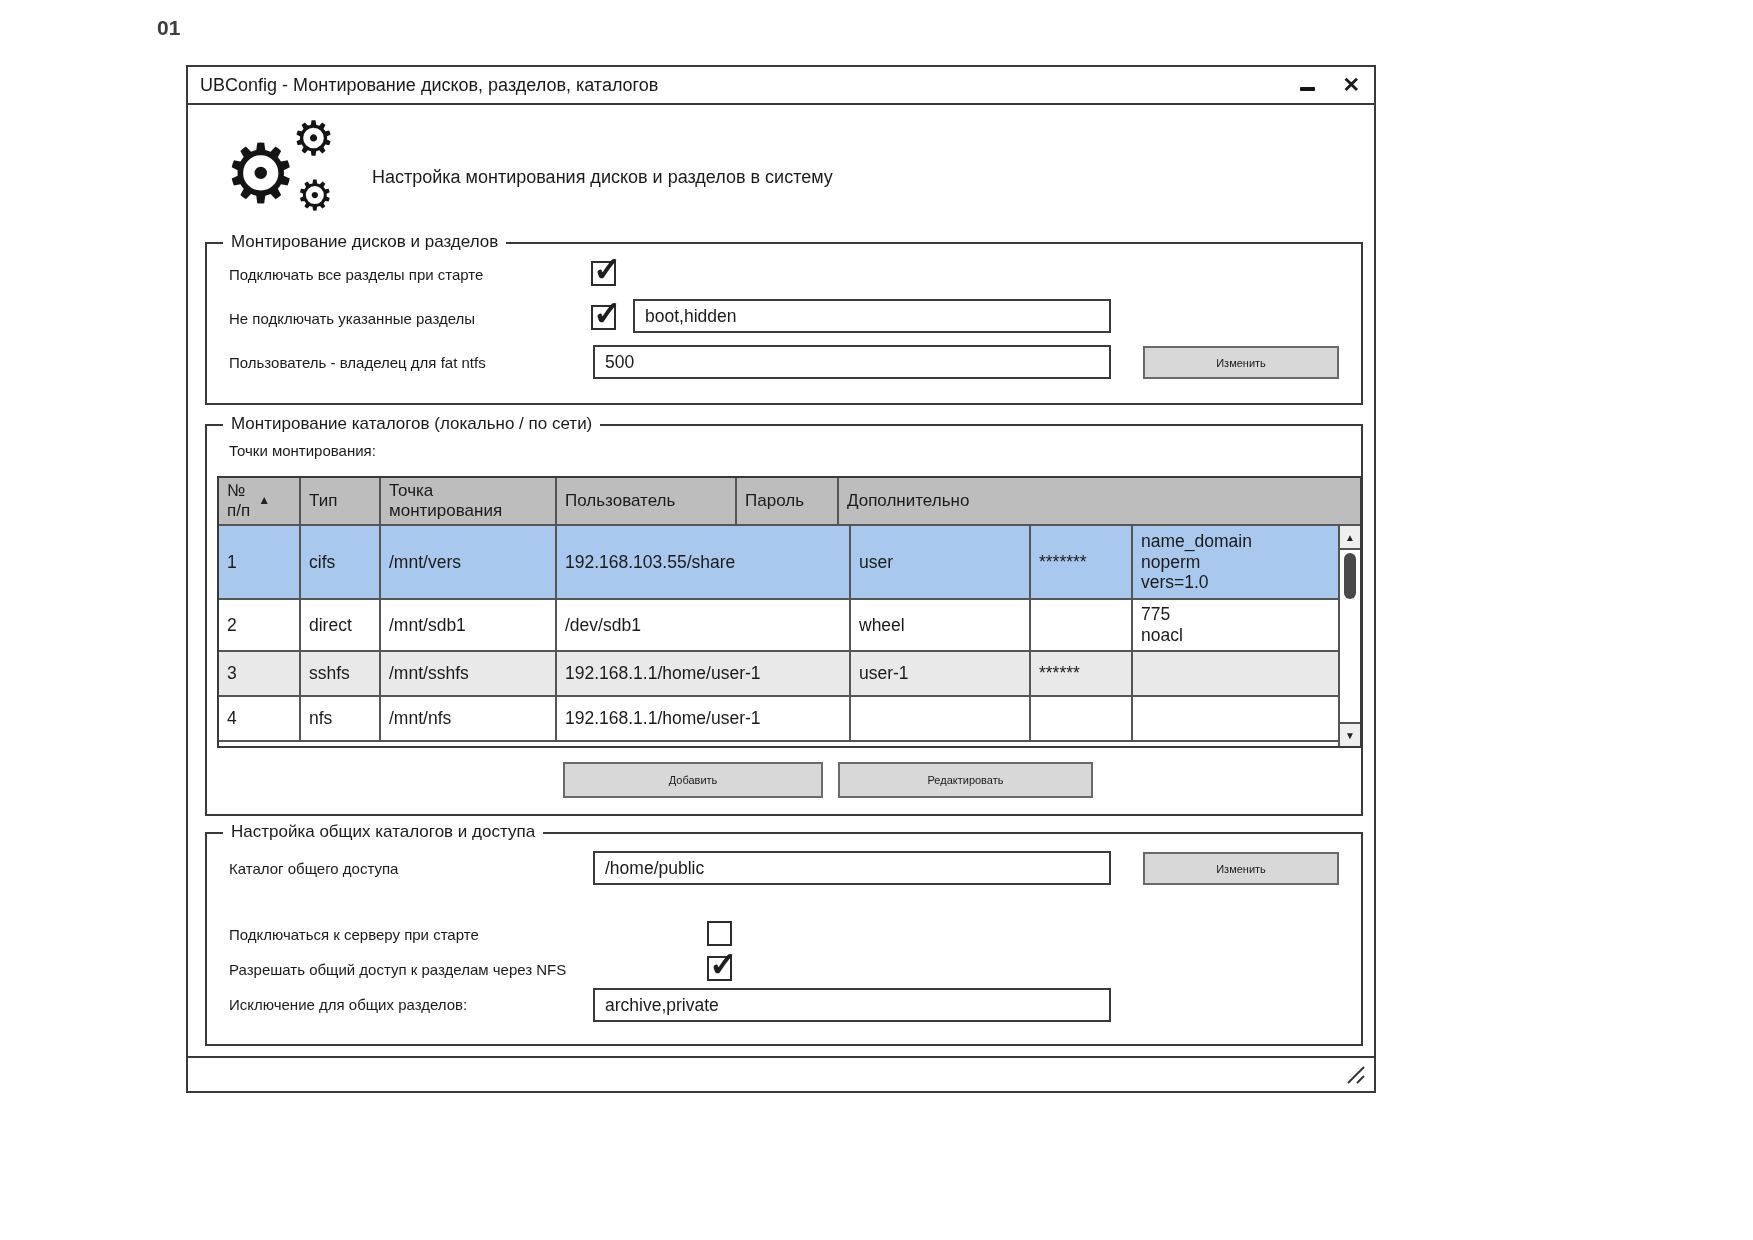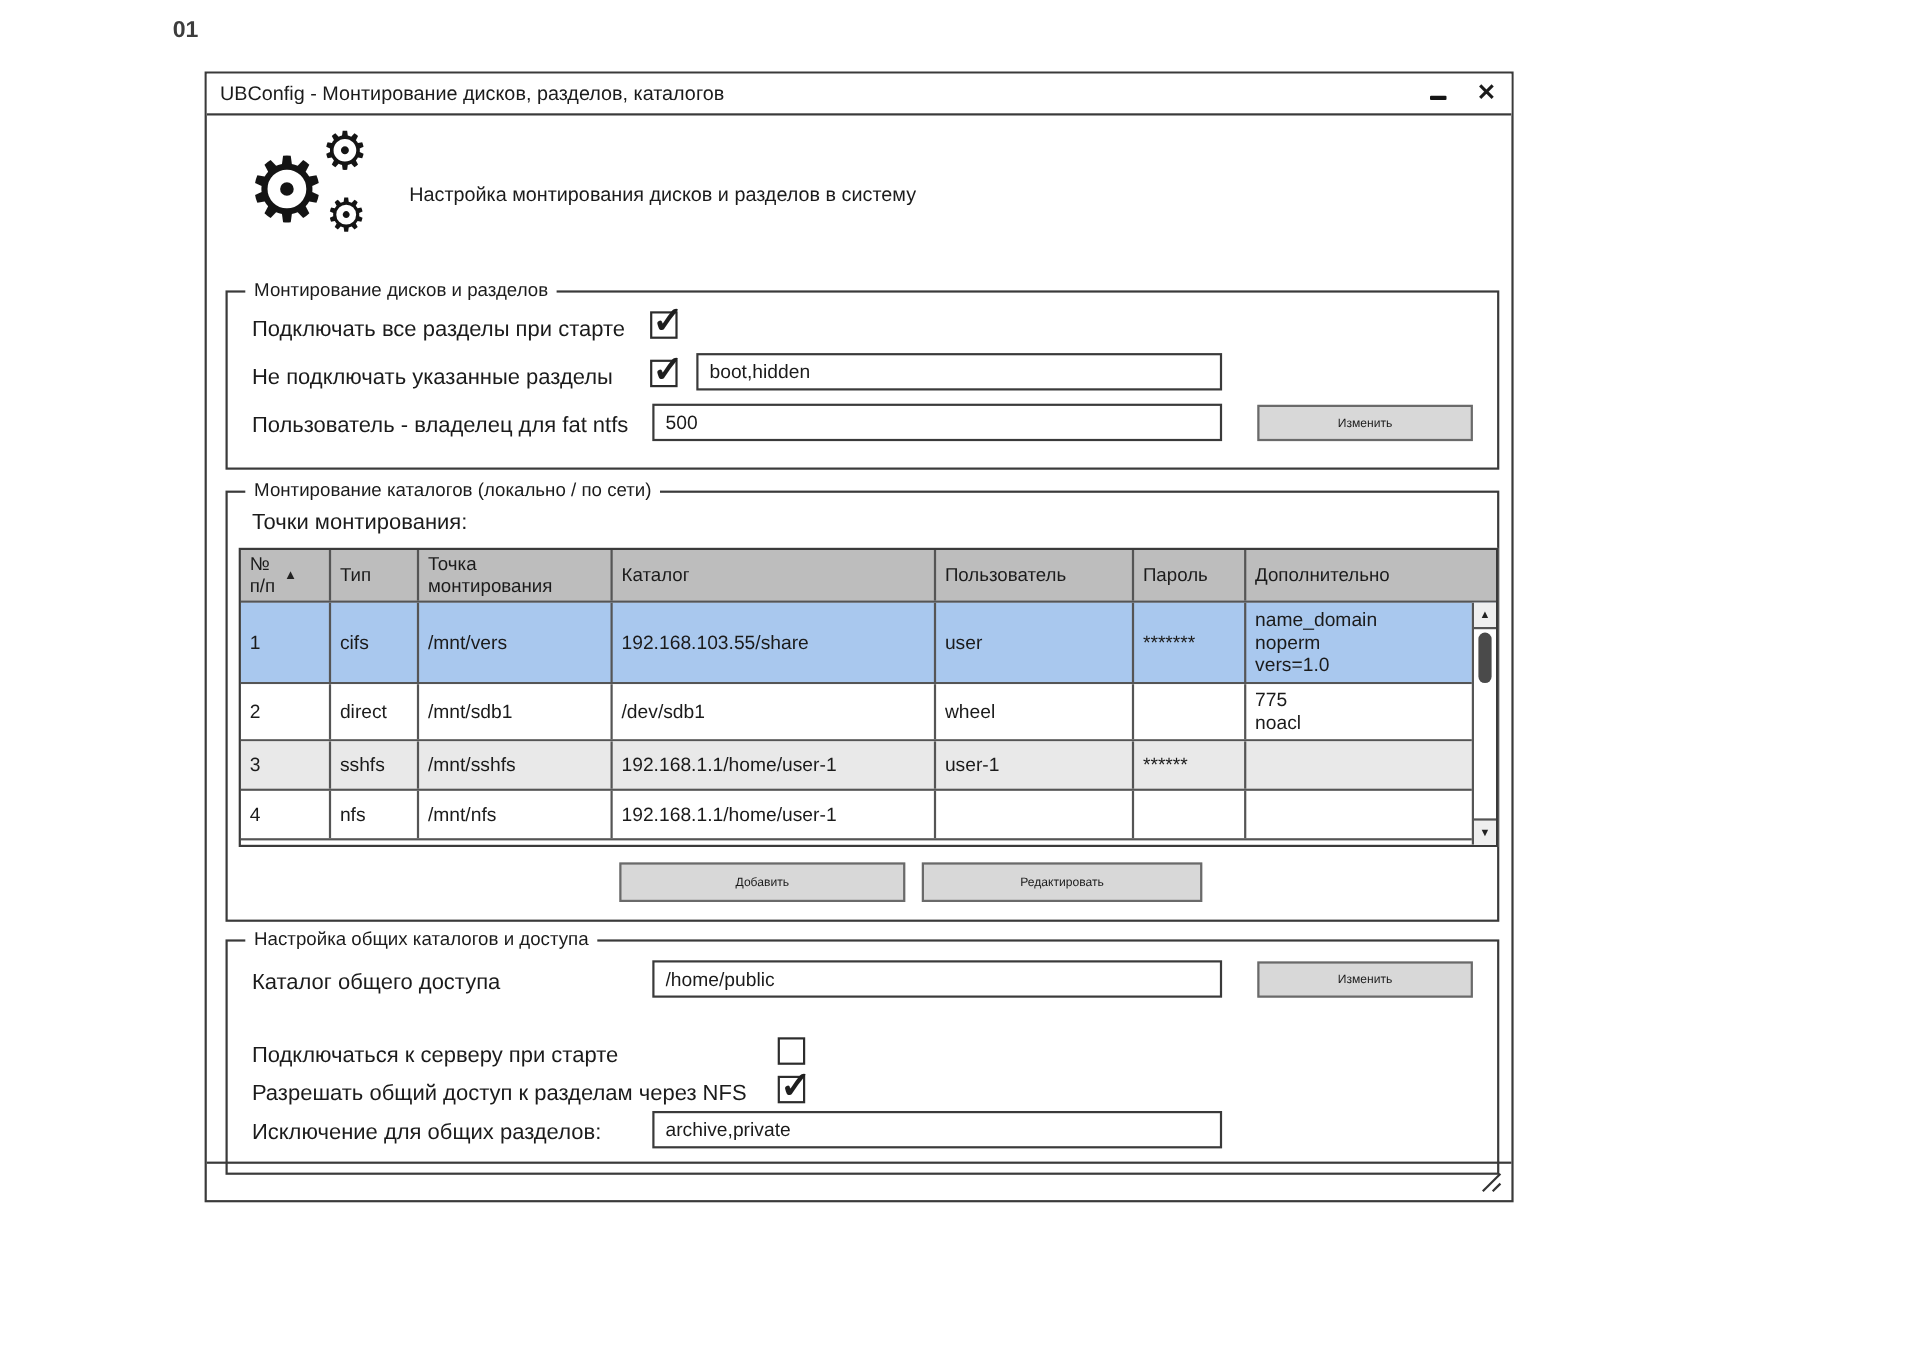--- a/index.html
+++ b/index.html
@@ -22,27 +22,27 @@
   .close-btn { font-size:21px; font-weight:bold; line-height:36px; }
 
   
   .app-icon { position:absolute; left:42px; top:58px; width:112px; height:104px; color:#141414; }
   .gear-lg { position:absolute; left:-6px; top:8px; font-size:82px; line-height:1; }
   .gear-sm1 { position:absolute; left:62px; top:-10px; font-size:48px; line-height:1; }
   .gear-sm2 { position:absolute; left:66px; top:50px; font-size:42px; line-height:1; }
   .subtitle { position:absolute; left:184px; top:100px; font-size:18px; }
 
   
-  .group { position:absolute; border:2px solid #3a3a3a; background:#fff;margin-top:22px; }
+  .group { position:absolute; border:2px solid #3a3a3a; background:#fff; }
   .legend { position:absolute; top:-12px; left:16px; background:#fff; padding:0 8px; font-size:17px; white-space:nowrap; }
   #group-disks  { left:17px; top:175px;  width:1158px; height:163px; }
   #group-mounts { left:17px; top:357px; width:1158px; height:392px; }
   #group-share  { left:17px; top:765px; width:1158px; height:214px; }
 
-  .lbl { position:absolute; font-size:20px; white-space:nowrap; }
+  .lbl { position:absolute; font-size:15px; white-space:nowrap; }
 
   
   .cb { position:absolute; width:25px; height:25px; border:2.5px solid #2c2c2c; background:#fff; }
   .cb.checked::after { content:"✓"; position:absolute; left:0px; top:-14px; font-size:34px; font-weight:600; color:#1e1e1e; }
 
   
   .tbox { position:absolute; height:34px; border:2px solid #3a3a3a; background:#fff;
           font-family:inherit; font-size:17.5px; padding:0 10px; color:#1b1b1b; outline:none; }
 
   
@@ -128,21 +128,20 @@
     <div class="mount-table">
       <div class="thead">
         <div class="th c-num">
           <span>№
 п/п</span>
           <span class="sort-arrow">▲</span>
         </div>
         <div class="th c-type">Тип</div>
         <div class="th c-point">Точка
 монтирования</div>
-        <div class="th c-dir">Каталог</div>
         <div class="th c-user">Пользователь</div>
         <div class="th c-pass">Пароль</div>
         <div class="th">Дополнительно</div>
       </div>
 
       <div class="tbody">
         <div class="tr r1 selected">
           <div class="td c-num">1</div>
           <div class="td c-type">cifs</div>
           <div class="td c-point">/mnt/vers</div>

